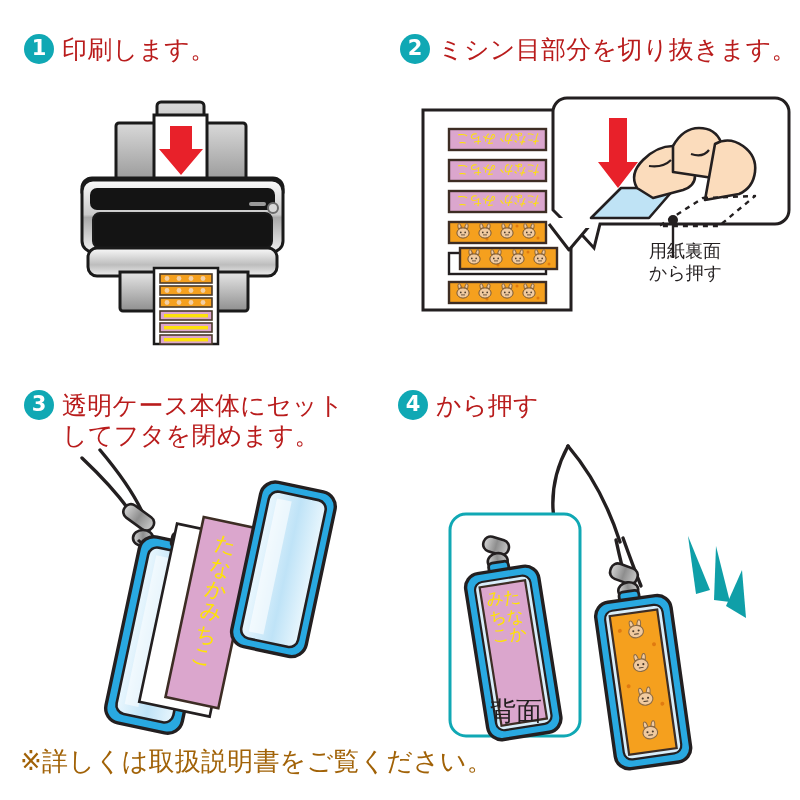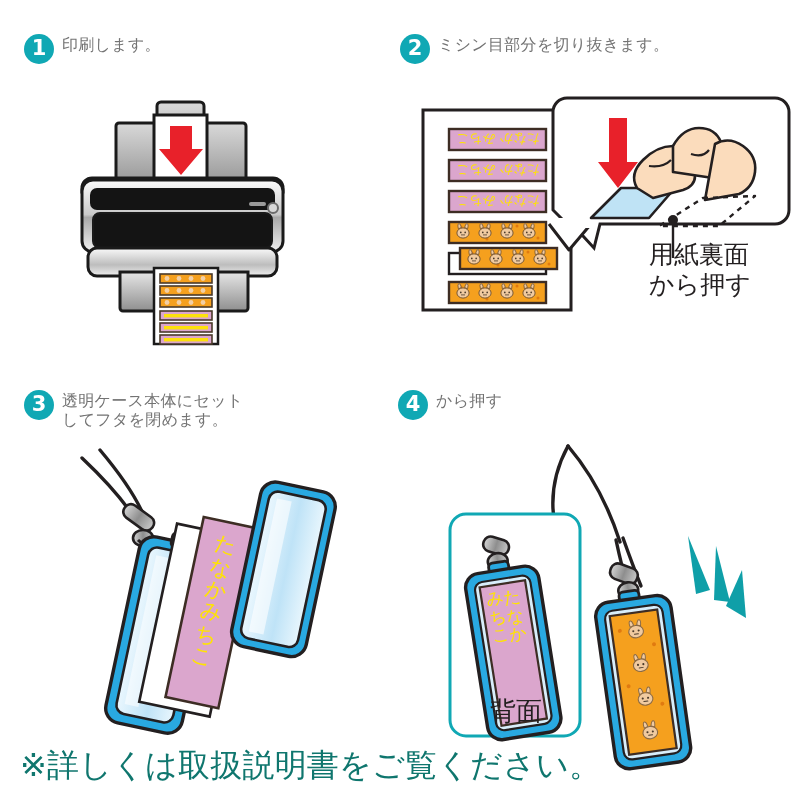--- a/index.html
+++ b/index.html
@@ -17,34 +17,34 @@
   .step-num{
     width:30px;height:30px;border-radius:50%;
     background:var(--teal,#10a8b4);
     color:#fff;flex:0 0 auto;
     display:flex;align-items:center;justify-content:center;
     font-size:21px;font-weight:bold;line-height:1;
     font-family:"DejaVu Sans","Liberation Sans",sans-serif;
     padding-bottom:1px;box-sizing:border-box;
   }
   .step-text{
-    color:#737373;font-size:16px;line-height:1.20;
+    color:#b91c1c;font-size:25px;line-height:1.20;
     letter-spacing:0.3px;white-space:pre-line;
     padding-top:1px;
   }
 
   .s1h{left:24px;top:34px;}
   .s2h{left:400px;top:34px;}
   .s3h{left:24px;top:390px;}
   .s4h{left:398px;top:390px;}
 
   
   .footnote{
     position:absolute;left:20px;top:744px;
-    color:#0f766e;font-size:32px;letter-spacing:0.2px;
+    color:#a16207;font-size:26px;letter-spacing:0.2px;
     white-space:nowrap;
   }
 
   
   .art{position:absolute;}
   .a1{left:80px;top:96px;}
   .a2{left:405px;top:92px;}
   .a3{left:60px;top:436px;}
   .a4{left:440px;top:428px;}
 
@@ -270,21 +270,21 @@
       </g>
 
       <g>
         <circle cx="268" cy="128" r="5" fill="#231f20"></circle>
         <path d="M268 128 v38" stroke="#231f20" stroke-width="2.4" fill="none"></path>
       </g>
     </svg>
   </div>
 
   <div class="art" style="left:649px;top:240px;">
-    <div style="font-size:25px;line-height:1.20;color:#231f20;white-space:pre-line;">用紙裏面
+    <div style="font-size:18px;line-height:1.20;color:#231f20;white-space:pre-line;">用紙裏面
 から押す</div>
   </div>
 
   <div class="art a3">
     <svg width="300" height="280" viewBox="0 0 300 280">
       <defs>
         <linearGradient id="clearFace" x1="0" y1="0" x2="1" y2="0">
           <stop offset="0%" stop-color="#eaf7fe"></stop>
             <stop offset="55%" stop-color="#bfe3f7"></stop>
           <stop offset="100%" stop-color="#e8f6fd"></stop>

